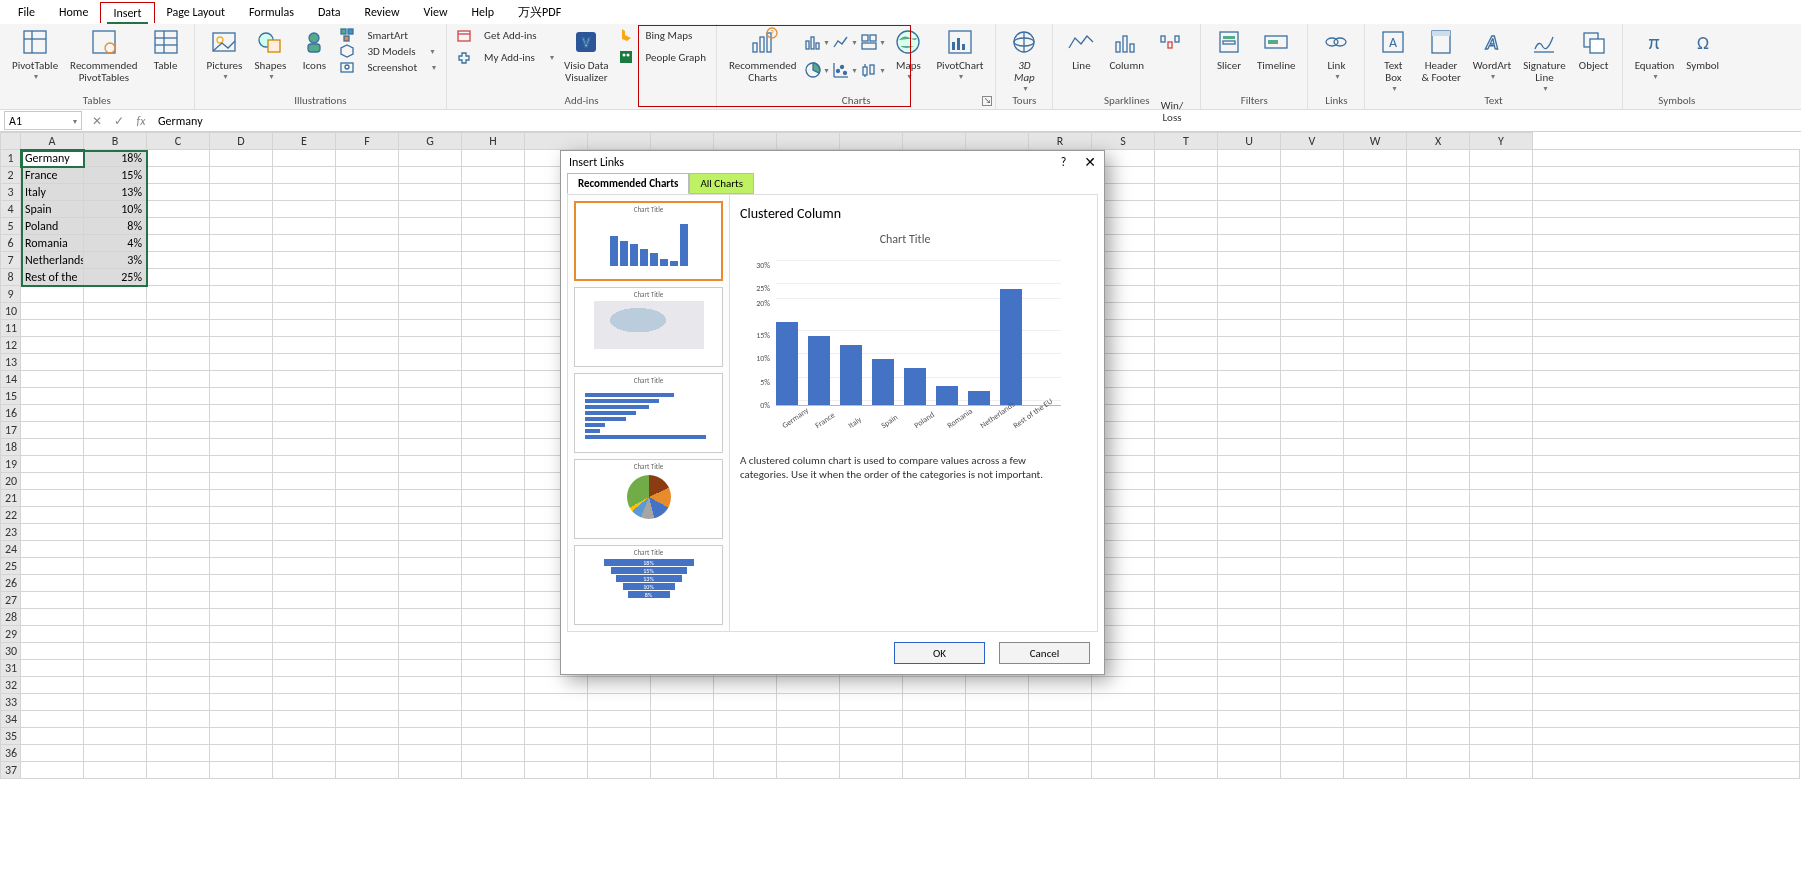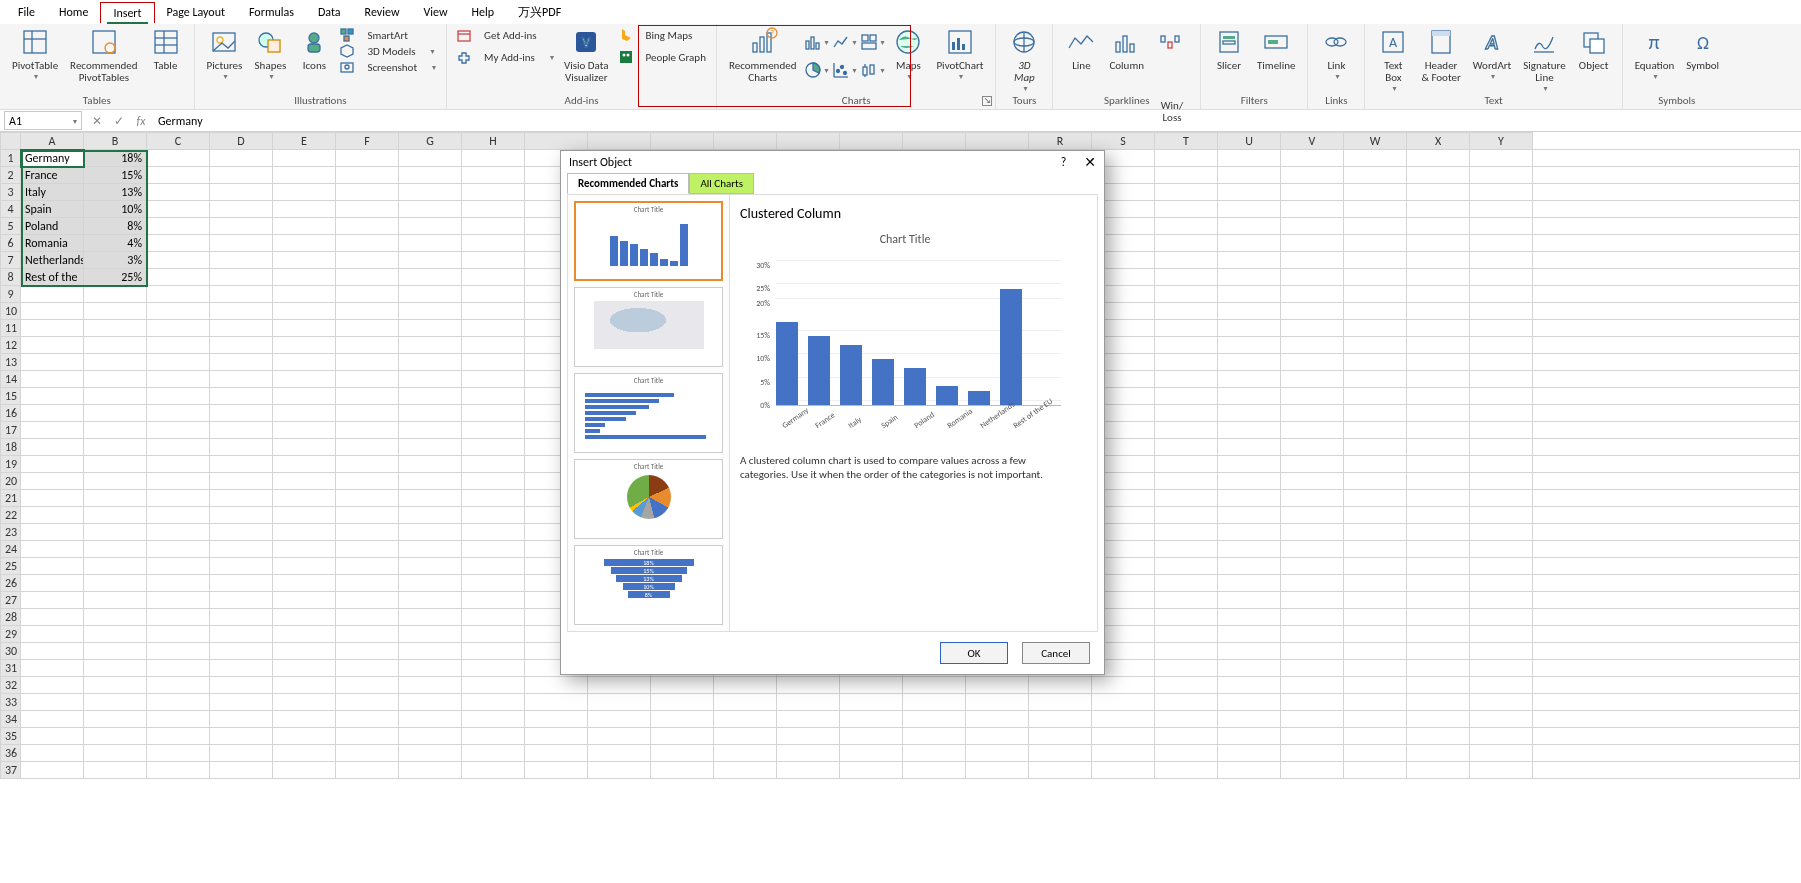--- a/index.html
+++ b/index.html
@@ -65,21 +65,21 @@
   .preview h3{margin:0 0 10px;font-size:14px;font-weight:400;}
   .chart-prev { width:330px; height:210px; position:relative; }
   .chart-prev .title{font-size:12px;color:#555;text-align:center;margin-bottom:6px;}
   .bars{position:absolute;left:36px;bottom:36px;display:flex;align-items:flex-end;gap:10px;height:140px;width:285px;border-bottom:1px solid #bbb;}
   .bar{width:22px;background:#4472c4;}
   .ytick{position:absolute;left:8px;font-size:8px;color:#555;width:22px;text-align:right;}
   .ytick::after{content:"";position:absolute;left:28px;width:285px;border-top:1px solid #eee;}
   .xlabel{position:absolute;font-size:8px;color:#555;transform:rotate(-35deg);transform-origin:top left;bottom:10px;width:50px;}
   .desc{font-size:11px;color:#333;margin-top:12px;line-height:1.3;max-width:330px;}
   .dlg-btns{display:flex;justify-content:flex-end;gap:14px;padding:10px 14px;}
-  .dlg-btns button{width:68px;height:22px;font-size:11px;border:1px solid #888;background:#f3f3f3;}
+  .dlg-btns button{width:91px;height:22px;font-size:11px;border:1px solid #888;background:#f3f3f3;}
   .dlg-btns button.ok{border:1.5px solid #2a62c9;}
   
   
   .mini-bars{display:flex;align-items:flex-end;gap:2px;height:50px;justify-content:center;}
   .mini-bars div{width:8px;background:#4472c4;}
   .mini-hbar div{height:4px;background:#4472c4;margin:2px 0;}
   .mini-pie{width:44px;height:44px;border-radius:50%;background:conic-gradient(#8a3d12 0 18%,#e88b2d 0 33%,#4472c4 0 46%,#a5a5a5 0 56%,#5b9bd5 0 64%,#ffc000 0 67%,#70ad47 0 100%);margin:4px auto;}
   .mini-funnel{display:flex;flex-direction:column;align-items:center;gap:1px;}
   .mini-funnel div{height:7px;background:#4472c4;color:#fff;font-size:6px;text-align:center;}
   .mini-map{width:110px;height:48px;background:radial-gradient(ellipse at 40% 40%,#bcd 0 30%,#e8e8ec 30% 100%);margin:0 auto;}
@@ -1614,21 +1614,21 @@
           <td></td>
           <td></td>
         </tr>
       </tbody>
 </table>
 <div class="sel-border" style="top:18px;left:21px;width:127px;height:137px;"></div>
 </div>
 
 <div class="dialog">
   <div class="dlg-title">
-    <span>Insert Object</span>
+    <span>Insert Links</span>
     <div class="r">
       <span>?</span>
       <span class="close">✕</span>
     </div>
   </div>
   <div class="tabs">
     <div class="t active">Recommended Charts</div>
     <div class="t">All Charts</div>
   </div>
   <div class="dlg-body">

